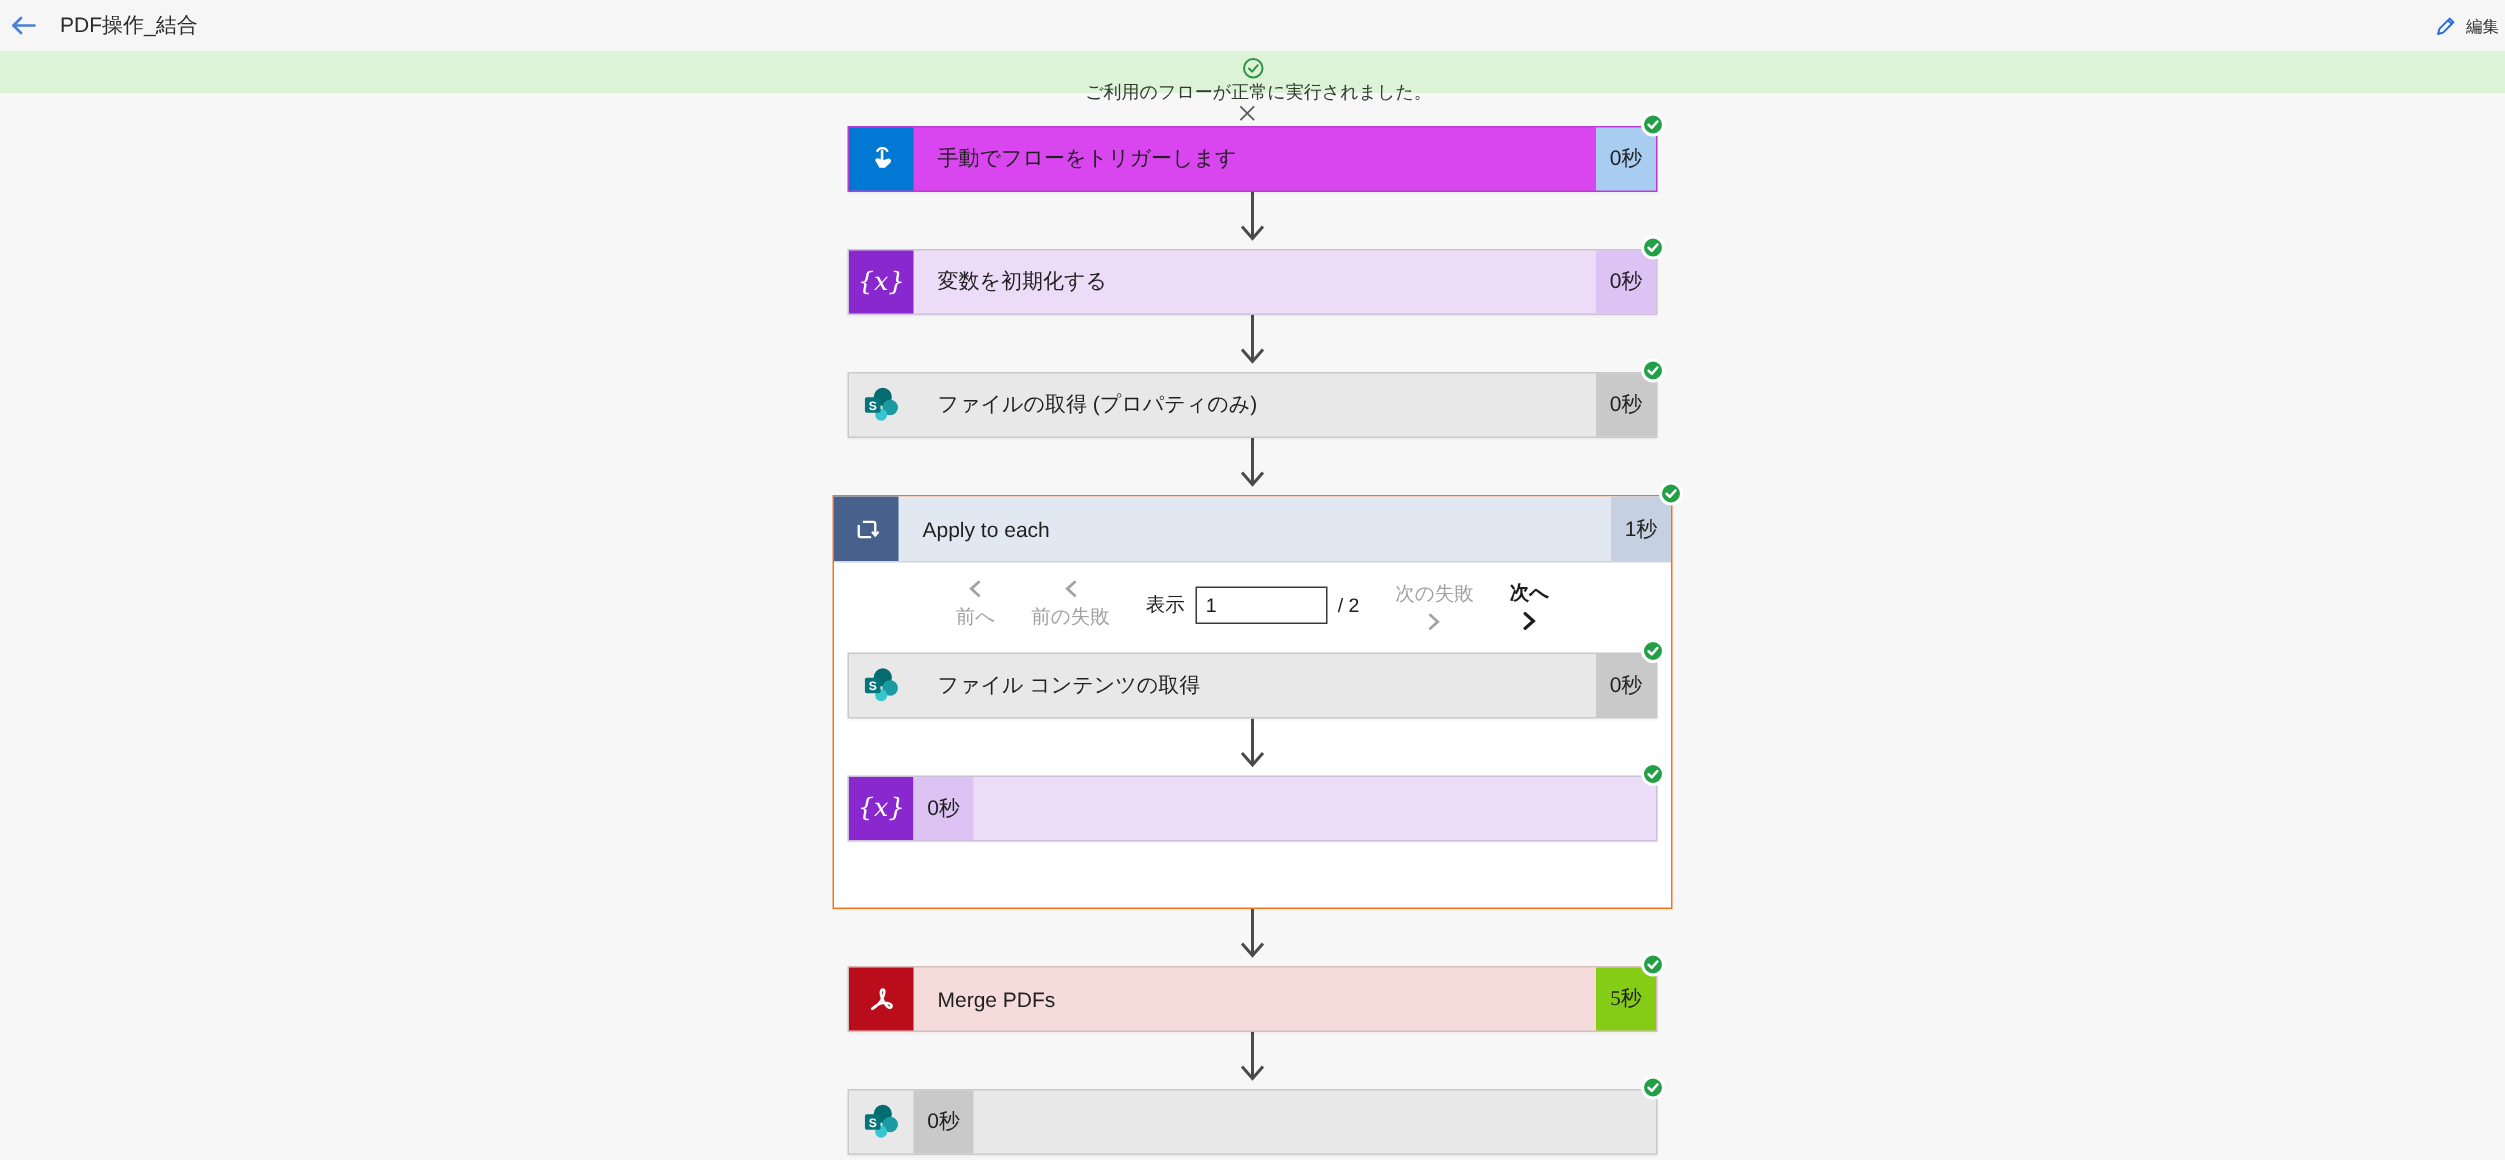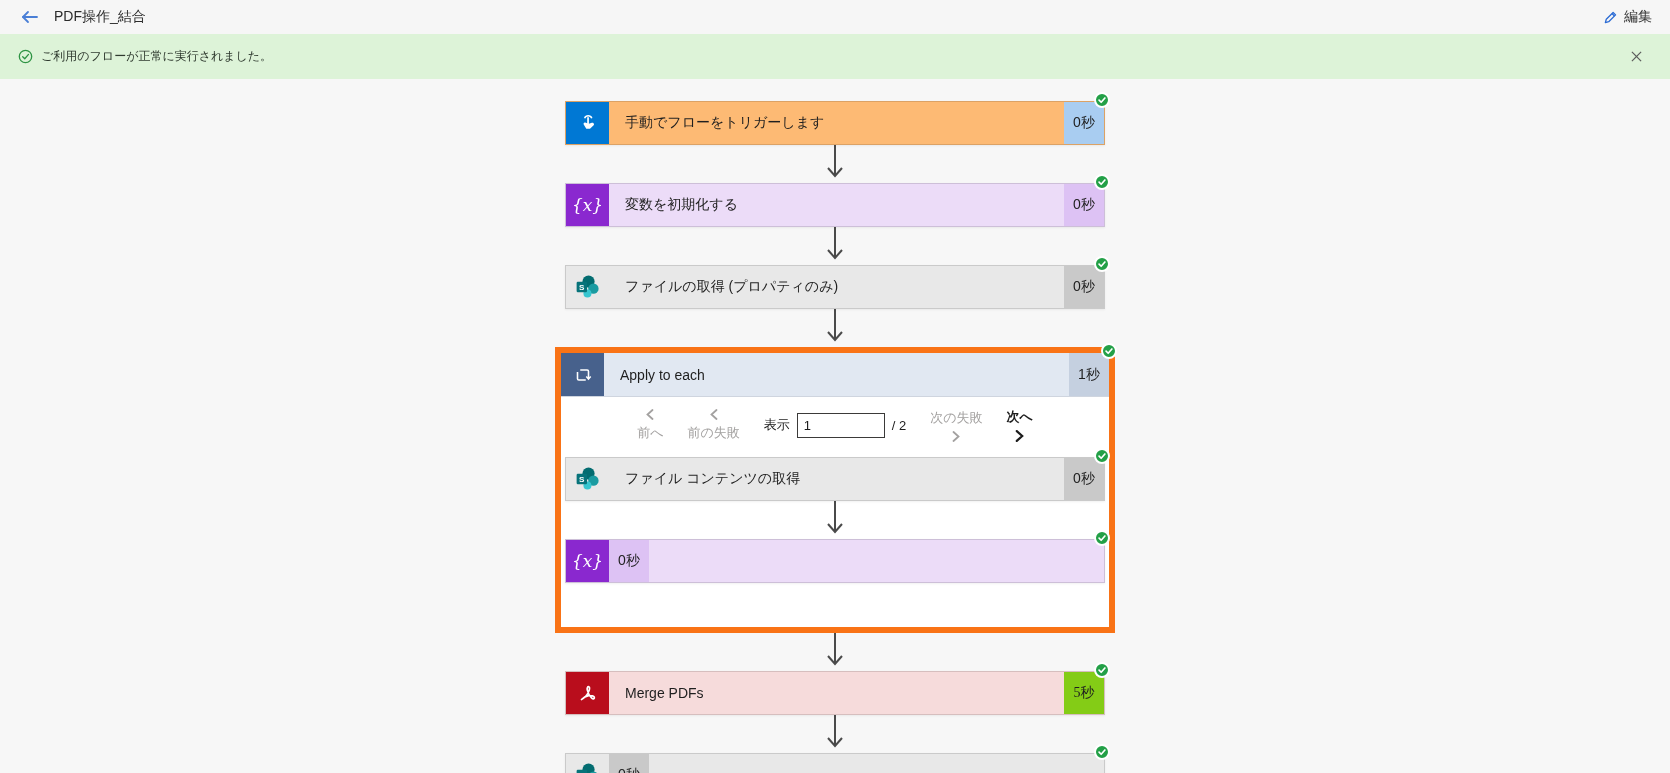--- a/index.html
+++ b/index.html
@@ -1,71 +1,71 @@
 <!DOCTYPE html>
 <html><head>
 <meta charset="utf-8">
 <style>
   * { margin:0; padding:0; box-sizing:border-box; }
   html,body { width:1670px; height:773px; overflow:hidden; background:#f7f7f7;
     font-family:"Liberation Sans","DejaVu Sans",sans-serif; color:#252525; }
 
   
   .topbar { height:34px; background:#f6f6f6; display:flex; align-items:center;
-    padding:0 18px; }
+    padding:0 4px; }
   .topbar .back { width:24px; height:20px; display:flex; align-items:center;
     justify-content:center; cursor:pointer; margin-right:12px; }
   .topbar .title { font-size:14px; color:#2b2b2b; }
   .topbar .spacer { flex:1; }
-  .edit-btn { display:flex; align-items:center; gap:6px; font-size:14px;
+  .edit-btn { display:flex; align-items:center; gap:6px; font-size:11px;
     color:#333; cursor:pointer; }
 
   
-  .banner { height:45px; background:#ddf3d8; display:flex; align-items:center;
-    padding:4px 18px; }
+  .banner { height:28px; background:#ddf3d8; display:flex; align-items:center;
+    padding:4px 18px;flex-direction:column; }
   .banner .msg { font-size:12px; color:#2f3a2f; margin-left:8px; }
   .banner .spacer { flex:1; }
   .banner .close { width:16px; height:16px; display:flex; align-items:center;
     justify-content:center; cursor:pointer; margin-right:8px; }
 
   
   .canvas { display:flex; flex-direction:column; align-items:center;
     padding-top:22px; }
   .step { width:540px; height:44px; display:flex; align-items:stretch;
     position:relative; border:1px solid rgba(0,0,0,0.13); cursor:pointer;
     box-shadow:0 1px 2px rgba(0,0,0,0.06); }
   .step-icon { width:43px; min-width:43px; display:flex; align-items:center;
     justify-content:center; }
   .step-label { flex:1; display:flex; align-items:center; padding-left:16px;
     font-size:14px; color:#1f1f1f; white-space:nowrap; }
   .step-duration { width:40px; display:flex; align-items:center;
     justify-content:center; font-size:14px; color:#1f1f1f; }
   .vx-glyph { font-family:"DejaVu Serif","Liberation Serif",serif;
     font-style:italic; font-size:17px; color:#fff; }
 
-  .t-blue   { background:#fdba74; }
+  .t-blue   { background:#d946ef; }
   .t-blue   .step-icon { background:#0078d4; }
   .t-blue   .step-duration { background:#a9cdf1; }
   .t-purple { background:#ecdcf8; }
   .t-purple .step-icon { background:#8a28cf; }
   .t-purple .step-duration { background:#ddc2f4; }
   .t-gray   { background:#e8e8e8; }
   .t-gray   .step-duration { background:#c9c9c9; }
   .t-red    { background:#f6dbdb; }
   .t-red    .step-icon { background:#b90d1c; }
   .t-red    .step-duration { background:#84cc16;font-family:Liberation Serif, serif; }
 
   .check-badge { position:absolute; top:-10px; right:-6px; width:16px; height:16px;
     background:#23a047; border:2px solid #fff; border-radius:50%;
     display:flex; align-items:center; justify-content:center; z-index:3; }
 
   .arrow { height:38px; display:flex; align-items:center; justify-content:center; }
 
   
-  .loop-box { width:560px; background:#fff; border:6px solid #f97316;
+  .loop-box { width:560px; background:#fff; border:1px solid #f97316;
     position:relative; display:flex; flex-direction:column; }
   .loop-header { height:44px; background:#e1e8f2; display:flex;
     align-items:stretch; cursor:pointer; border-bottom:1px solid rgba(0,0,0,0.08); }
   .loop-header .step-icon { background:#47618c; }
   .loop-header .step-duration { background:#c5d0e0; }
   .loop-inner { display:flex; flex-direction:column; align-items:center;
     padding:0 9px 44px 9px; }
 
   .pager { display:flex; align-items:center; justify-content:center; gap:7px;
     margin:11px 0 15px 0; font-size:13px; }

